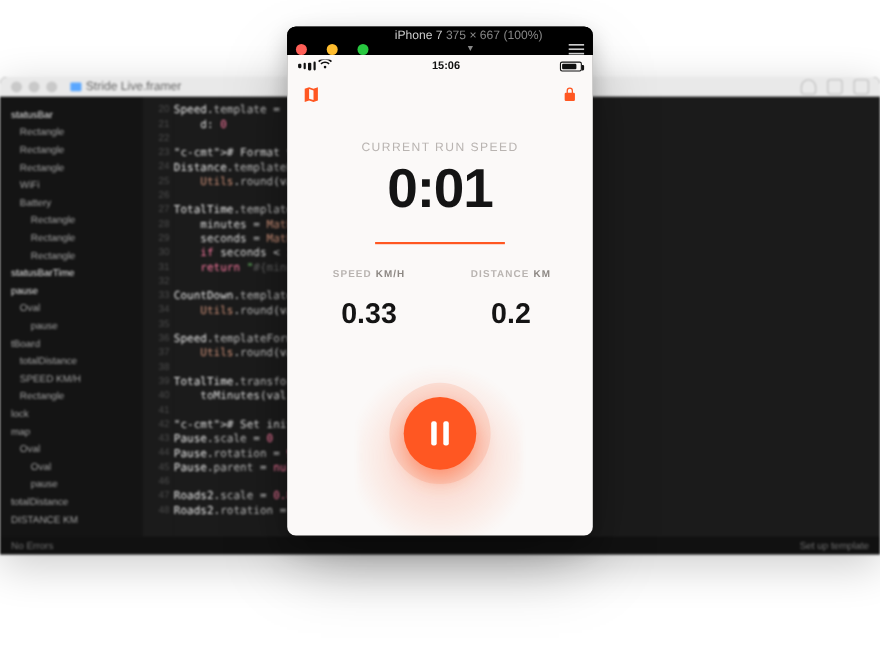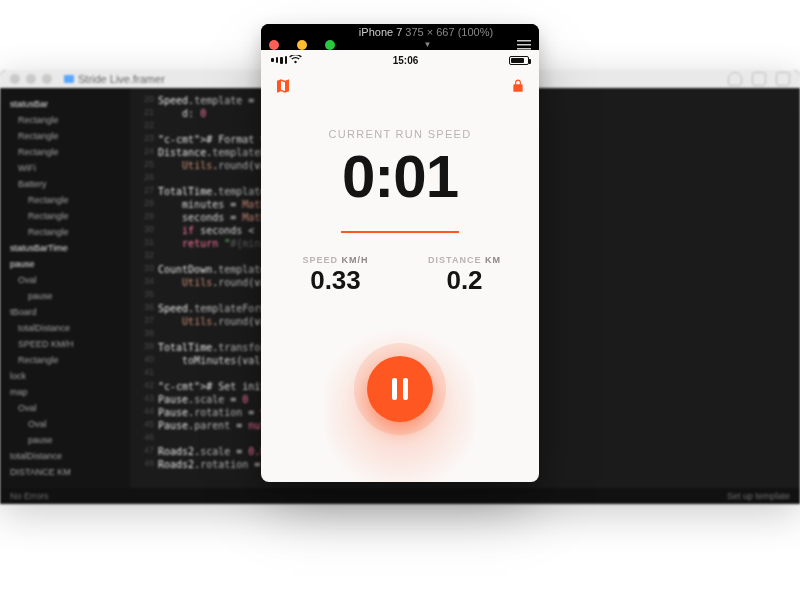--- a/index.html
+++ b/index.html
@@ -146,21 +146,21 @@
   .label{
     text-align:center;
     color:#b9b4b1;
     font-size:11px;
     letter-spacing:1.3px;
     font-weight:500;
     margin-top:26px;
   }
   .big-time{
     text-align:center;
-    font-size:60px;
+    font-size:50px;
     font-weight:900;
     letter-spacing:-1px;
     color:#141414;
     margin-top:2px;
   }
   .divider{
     width:118px; height:1.5px;
     background:#ff5722;
     margin:20px auto 0;
   }
@@ -171,21 +171,21 @@
     gap:0;
   }
   .stat{ flex:1; text-align:center; }
   .stat .lbl{
     font-size:9px; letter-spacing:1px;
     color:#b9b4b1; font-weight:600;
   }
   .stat .lbl .unit{ color:#8d8884;}
   .stat .val{
     font-size:26px; font-weight:900; color:#141414;
-    margin-top:0;
+    margin-top:16px;
   }
 
   .pause-wrap{
     position:relative;
     height:186px;
     display:flex; align-items:center; justify-content:center;
   }
   .glow{
     position:absolute;
     width:150px; height:190px;

